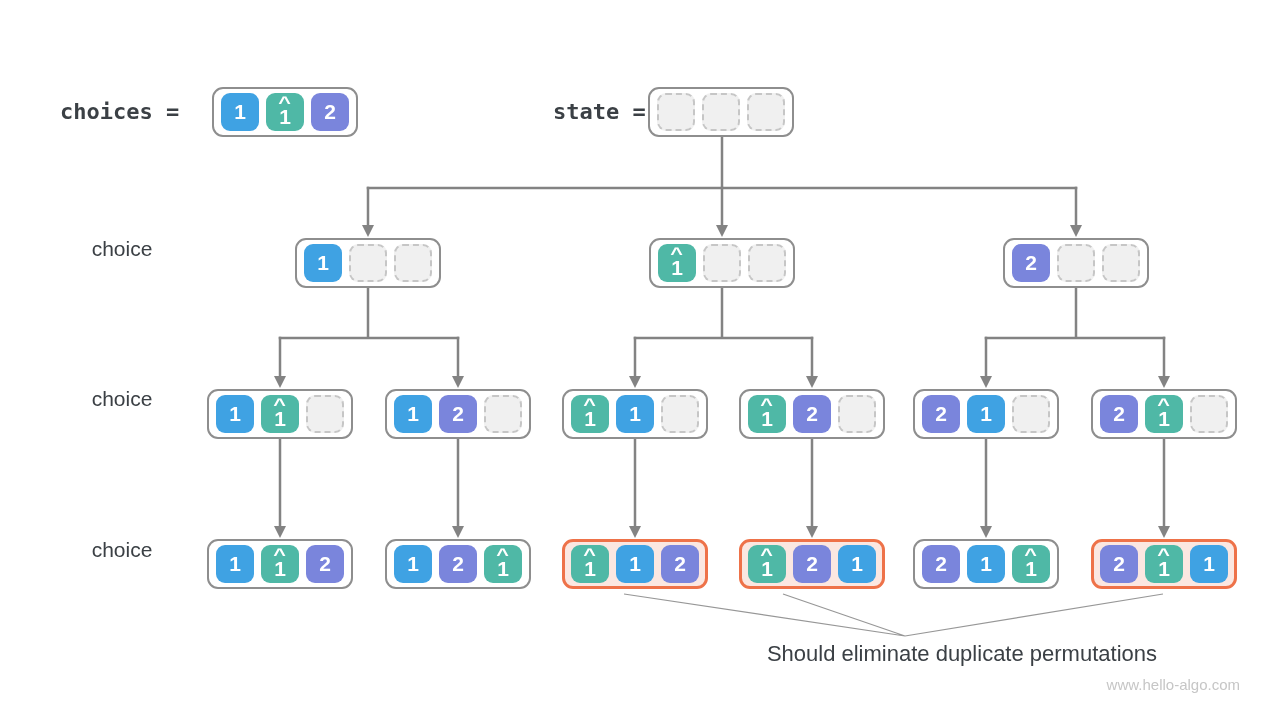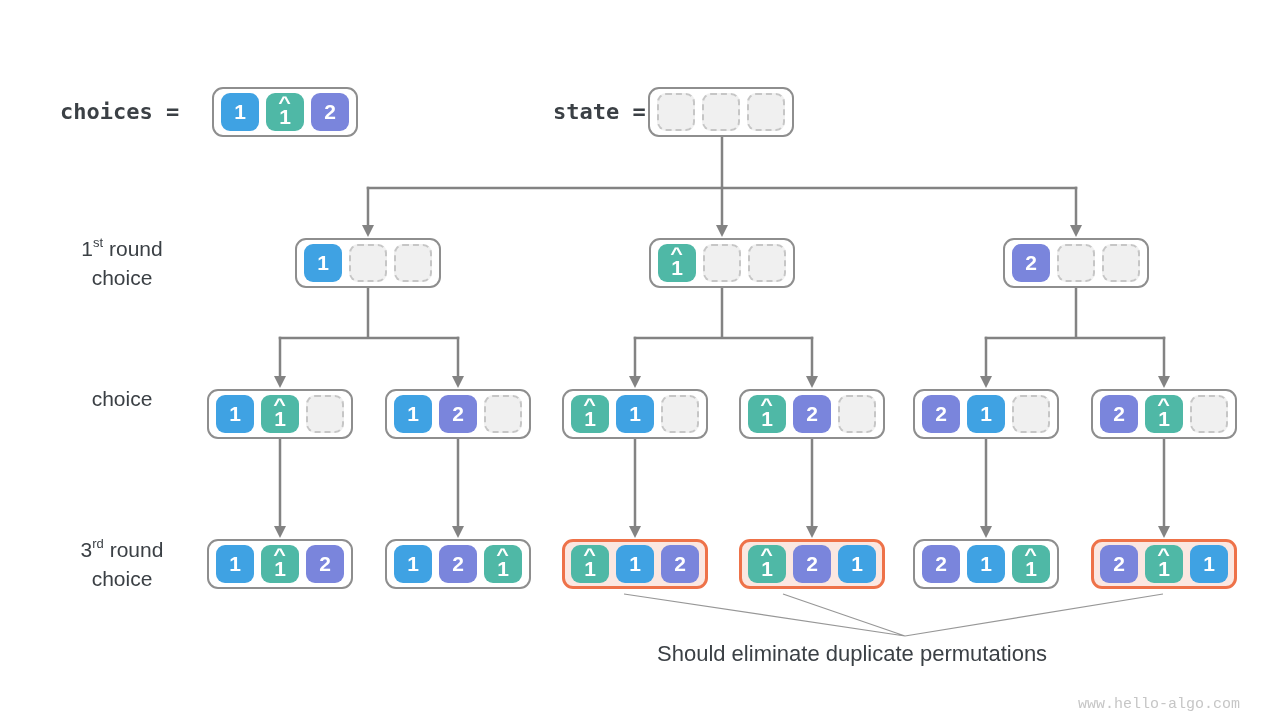--- a/index.html
+++ b/index.html
@@ -25,24 +25,24 @@
   .cell.teal{background:var(--teal);}
   .cell.purple{background:var(--purple);}
   .cell.empty{background:var(--emptyfill);border:2px dashed var(--emptyborder);}
   .hat{display:block;font-size:16px;line-height:9px;height:9px;transform:scaleX(1.35);}
   .digit{display:block;line-height:20px;}
 
   .rlabel{position:absolute;z-index:2;left:37px;width:170px;text-align:center;
           font-size:21px;line-height:29px;color:var(--textdark);}
   .rlabel sup{font-size:13px;line-height:0;position:relative;top:-1px;}
 
-  .caption{position:absolute;z-index:2;left:657px;top:641px;width:500px;text-align:left;
+  .caption{position:absolute;z-index:2;left:657px;top:641px;width:500px;text-align:right;
            font-size:22px;color:var(--textdark);}
-  .watermark{position:absolute;z-index:2;right:40px;top:696px;
-             font-family:Liberation Mono, monospace;
+  .watermark{position:absolute;z-index:2;right:40px;top:676px;
+             font-family:Liberation Sans, sans-serif;
              font-size:15px;color:var(--watermark);}
 </style>
 </head>
 <body>
 
 <div id="stage">
 
   <svg class="wires" width="1280" height="720">
     <defs>
       <marker id="ah" markerUnits="userSpaceOnUse" markerWidth="12" markerHeight="12" viewBox="0 0 12 12" refX="3" refY="6" orient="auto">
@@ -71,30 +71,28 @@
     <line class="wire" x1="1164" y1="438" x2="1164" y2="529" marker-end="url(#ah)"></line>
 
     <path class="thin" d="M624 594 L905 636 M783 594 L905 636 M1163 594 L905 636"></path>
   </svg>
 
   <div class="kw" style="left:60px;top:99px">choices =</div>
 
   <div class="kw" style="left:553px;top:99px">state =</div>
 
   <div class="rlabel" style="top:234px">
-    <div><span>1</span><sup>st</sup><span> round</span></div>
     <div>choice</div>
   </div>
 
   <div class="rlabel" style="top:384px">
     <div>choice</div>
   </div>
 
   <div class="rlabel" style="top:535px">
-    <div><span>3</span><sup>rd</sup><span> round</span></div>
     <div>choice</div>
   </div>
 
   <div class="caption">Should eliminate duplicate permutations</div>
 
   <div class="watermark">www.hello-algo.com</div>
 
 <div class="sbox" style="left: 212px; top: 87px;">
       <div class="cell blue">
         <span class="digit">1</span>

